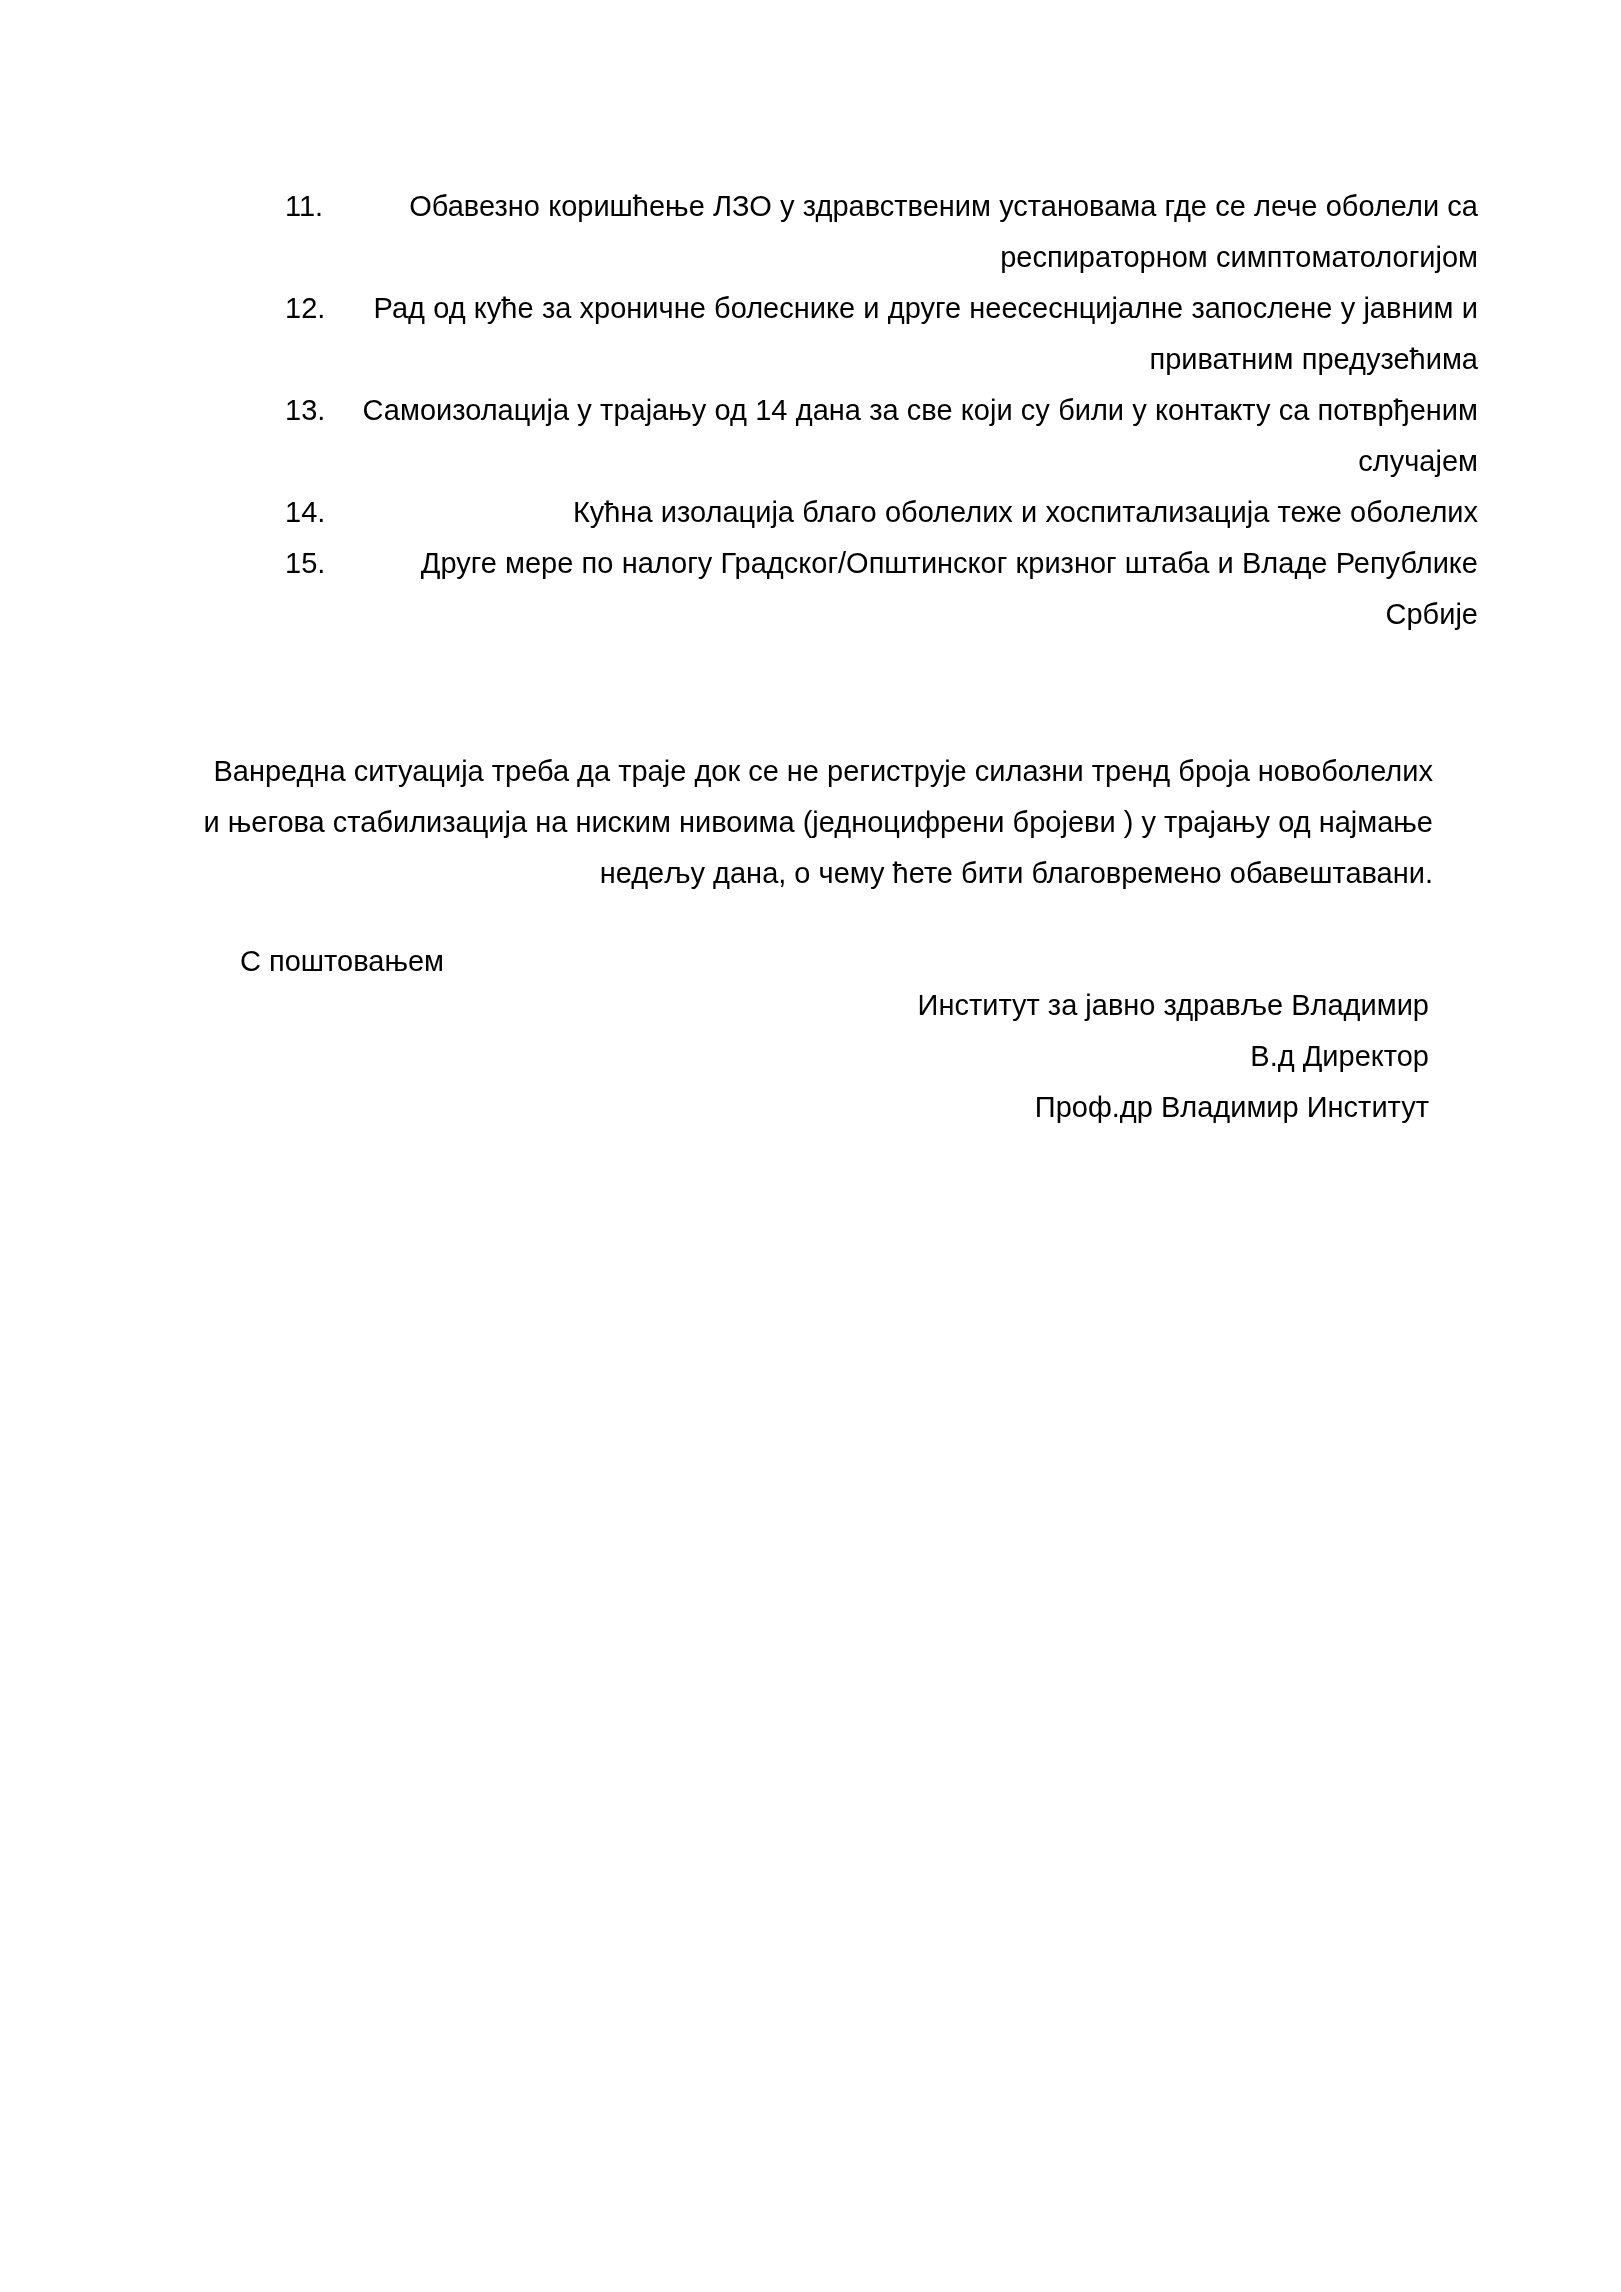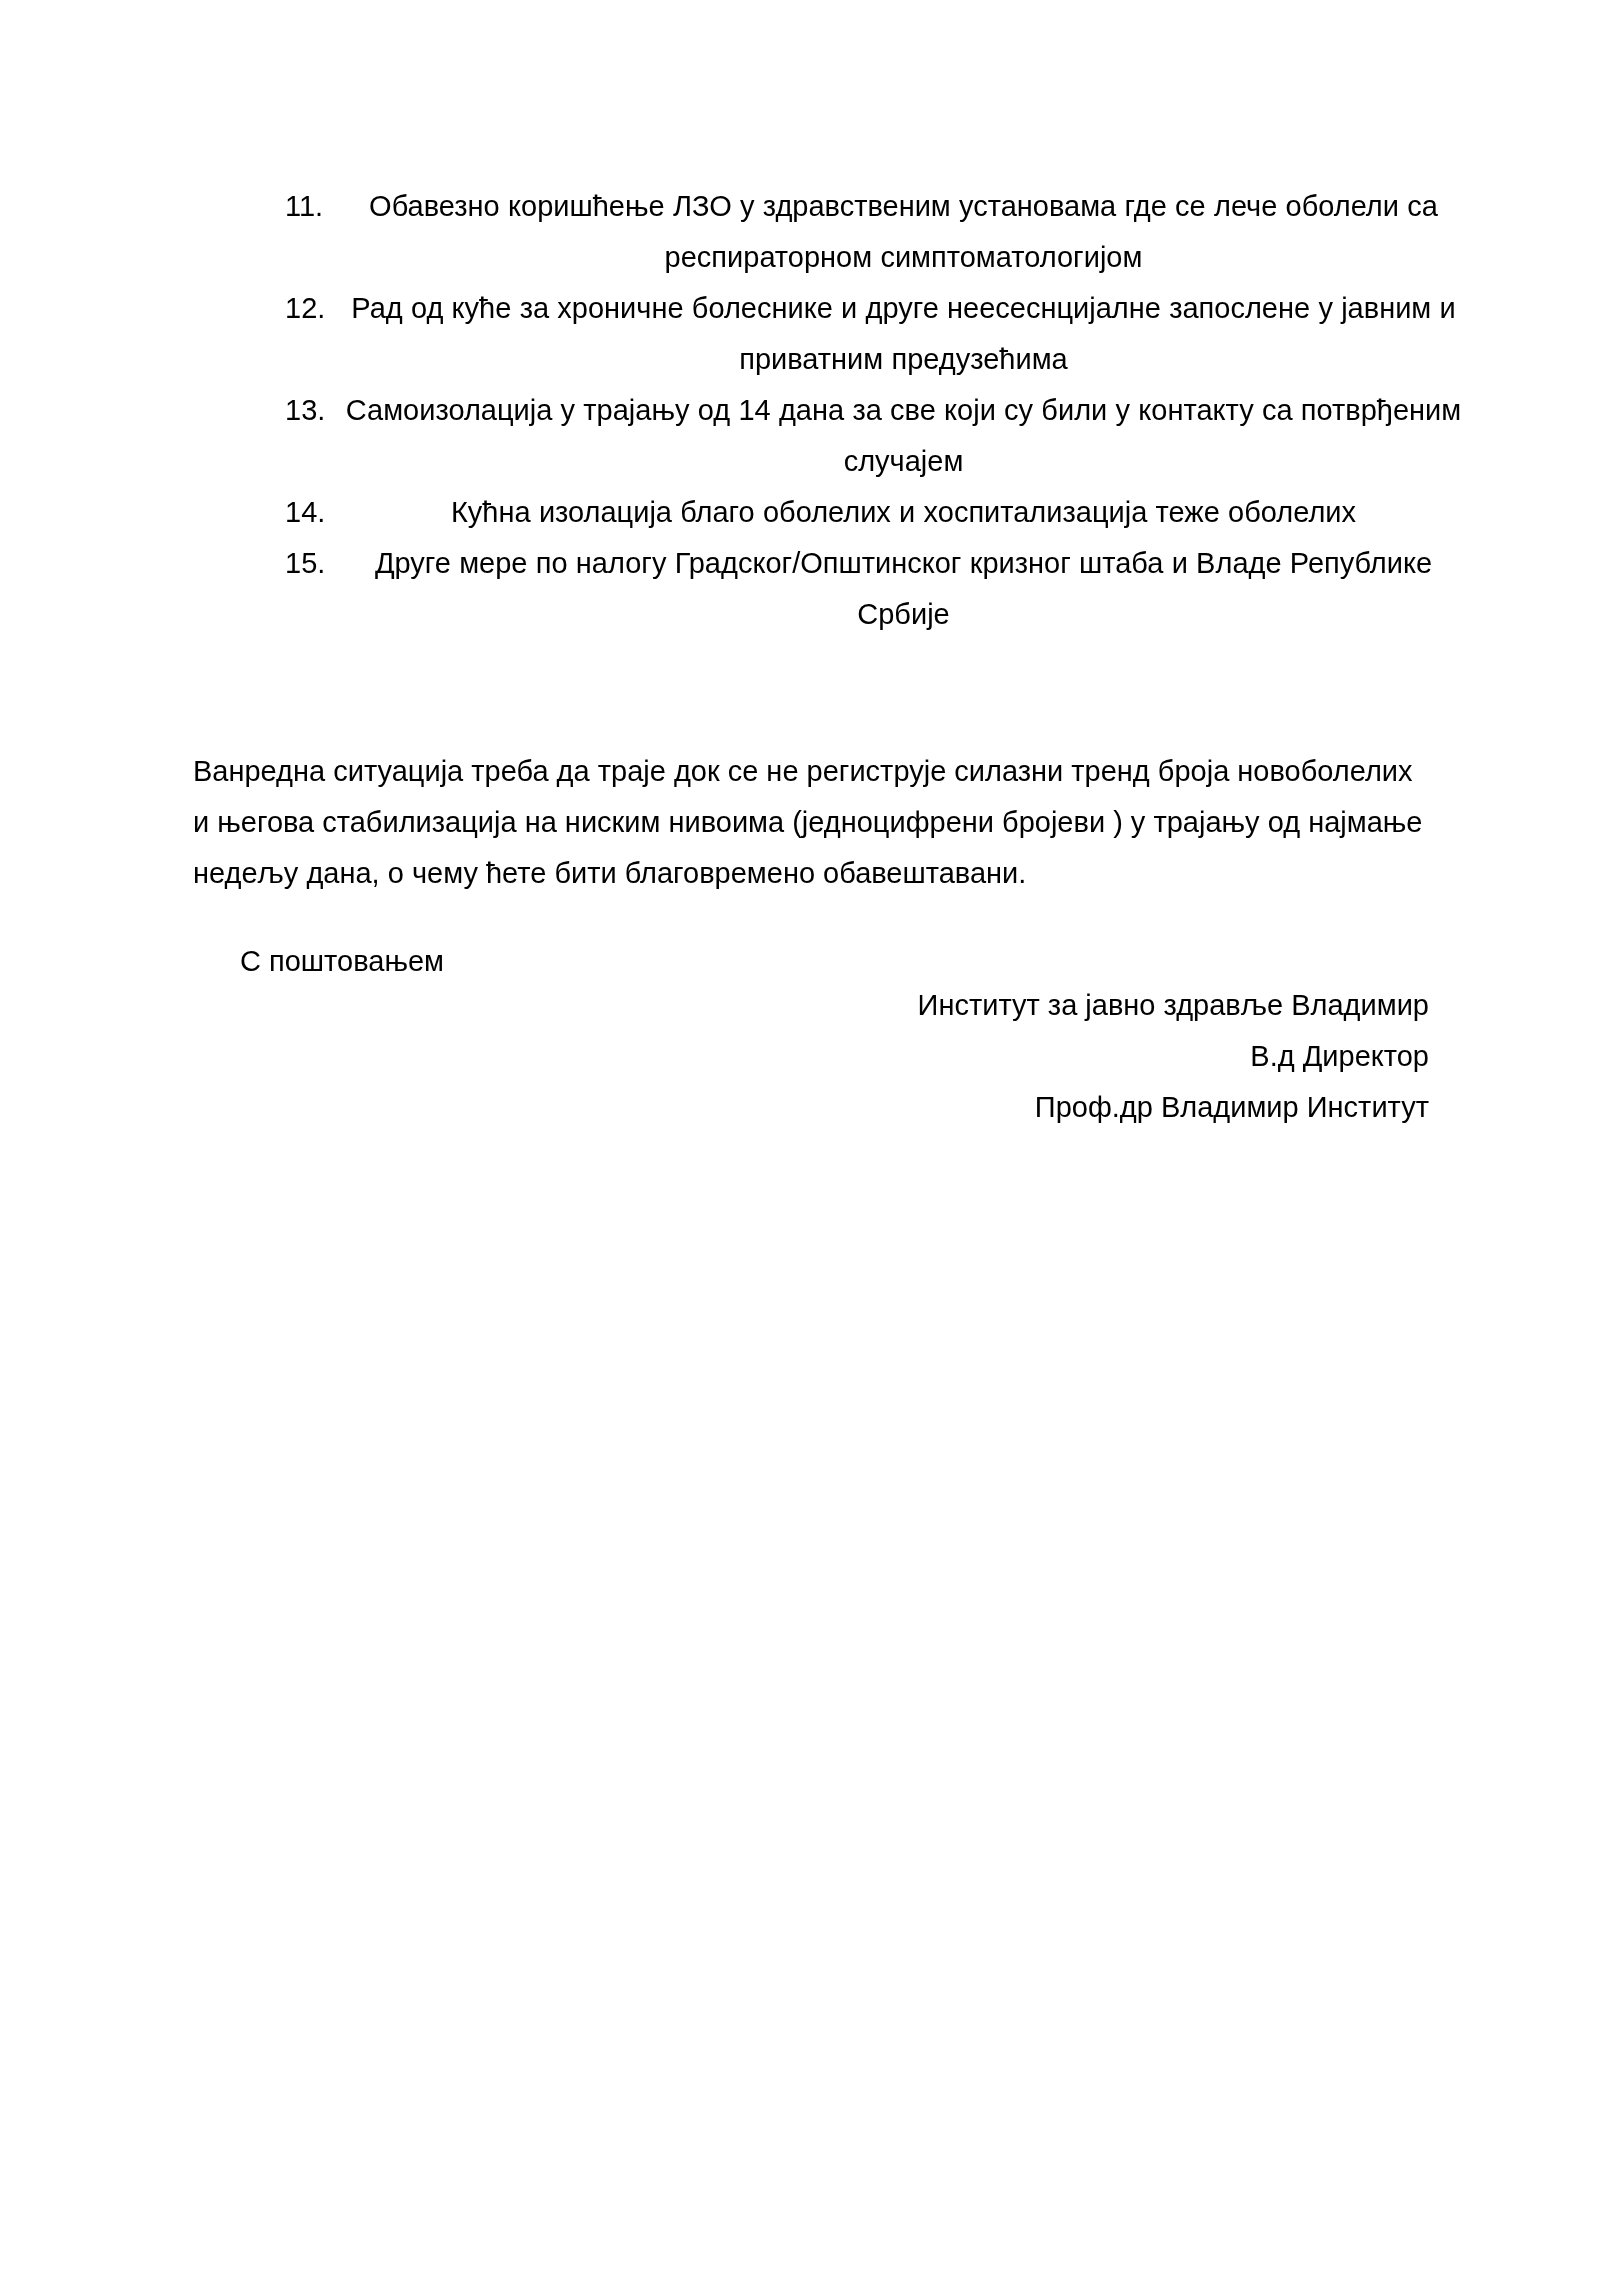--- a/index.html
+++ b/index.html
@@ -37,33 +37,33 @@
     width: 59px;
     text-align: center;
     padding-left: 52px;
     box-sizing: border-box;
     white-space: nowrap;
   }
   .measure-text {
     flex: 1 1 auto;
     padding-left: 37px;
     box-sizing: border-box;
-    text-align: center;
+    text-align: right;
     word-spacing: 0.2px;
   }
 
   
   .body-paragraph {
     position: absolute;
     left: 193px;
     top: 717px;
     width: 1240px;
     font-size: 29px;
     line-height: 51px;
-    text-align: left;
+    text-align: right;
   }
 
   
   .closing {
     position: absolute;
     left: 193px;
     top: 907px;
     font-size: 29px;
     line-height: 51px;
     margin-left: 47px;

